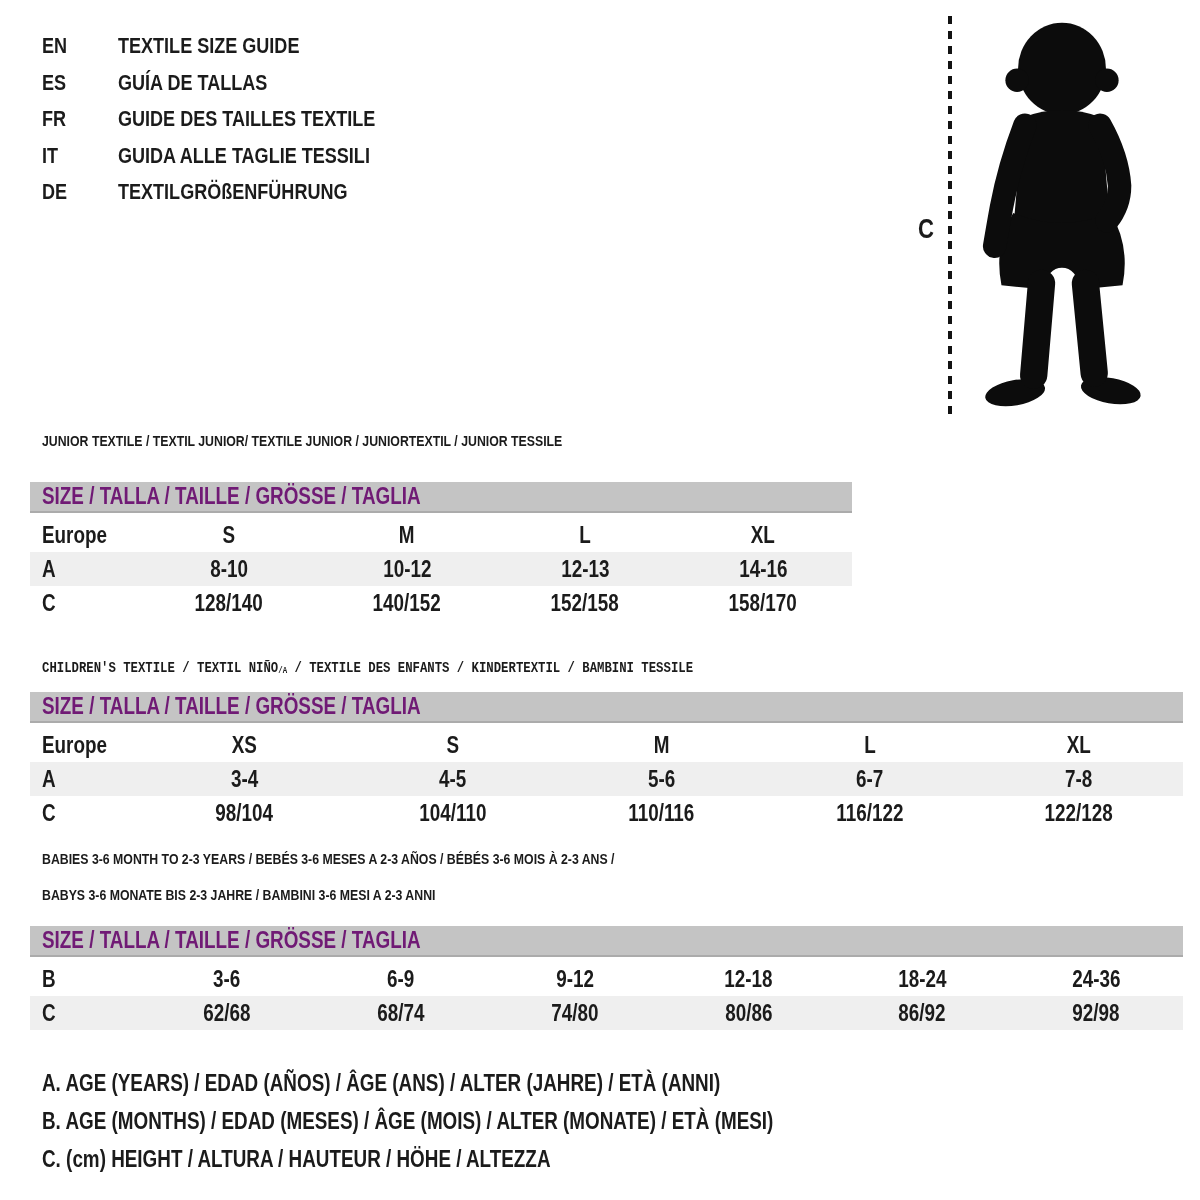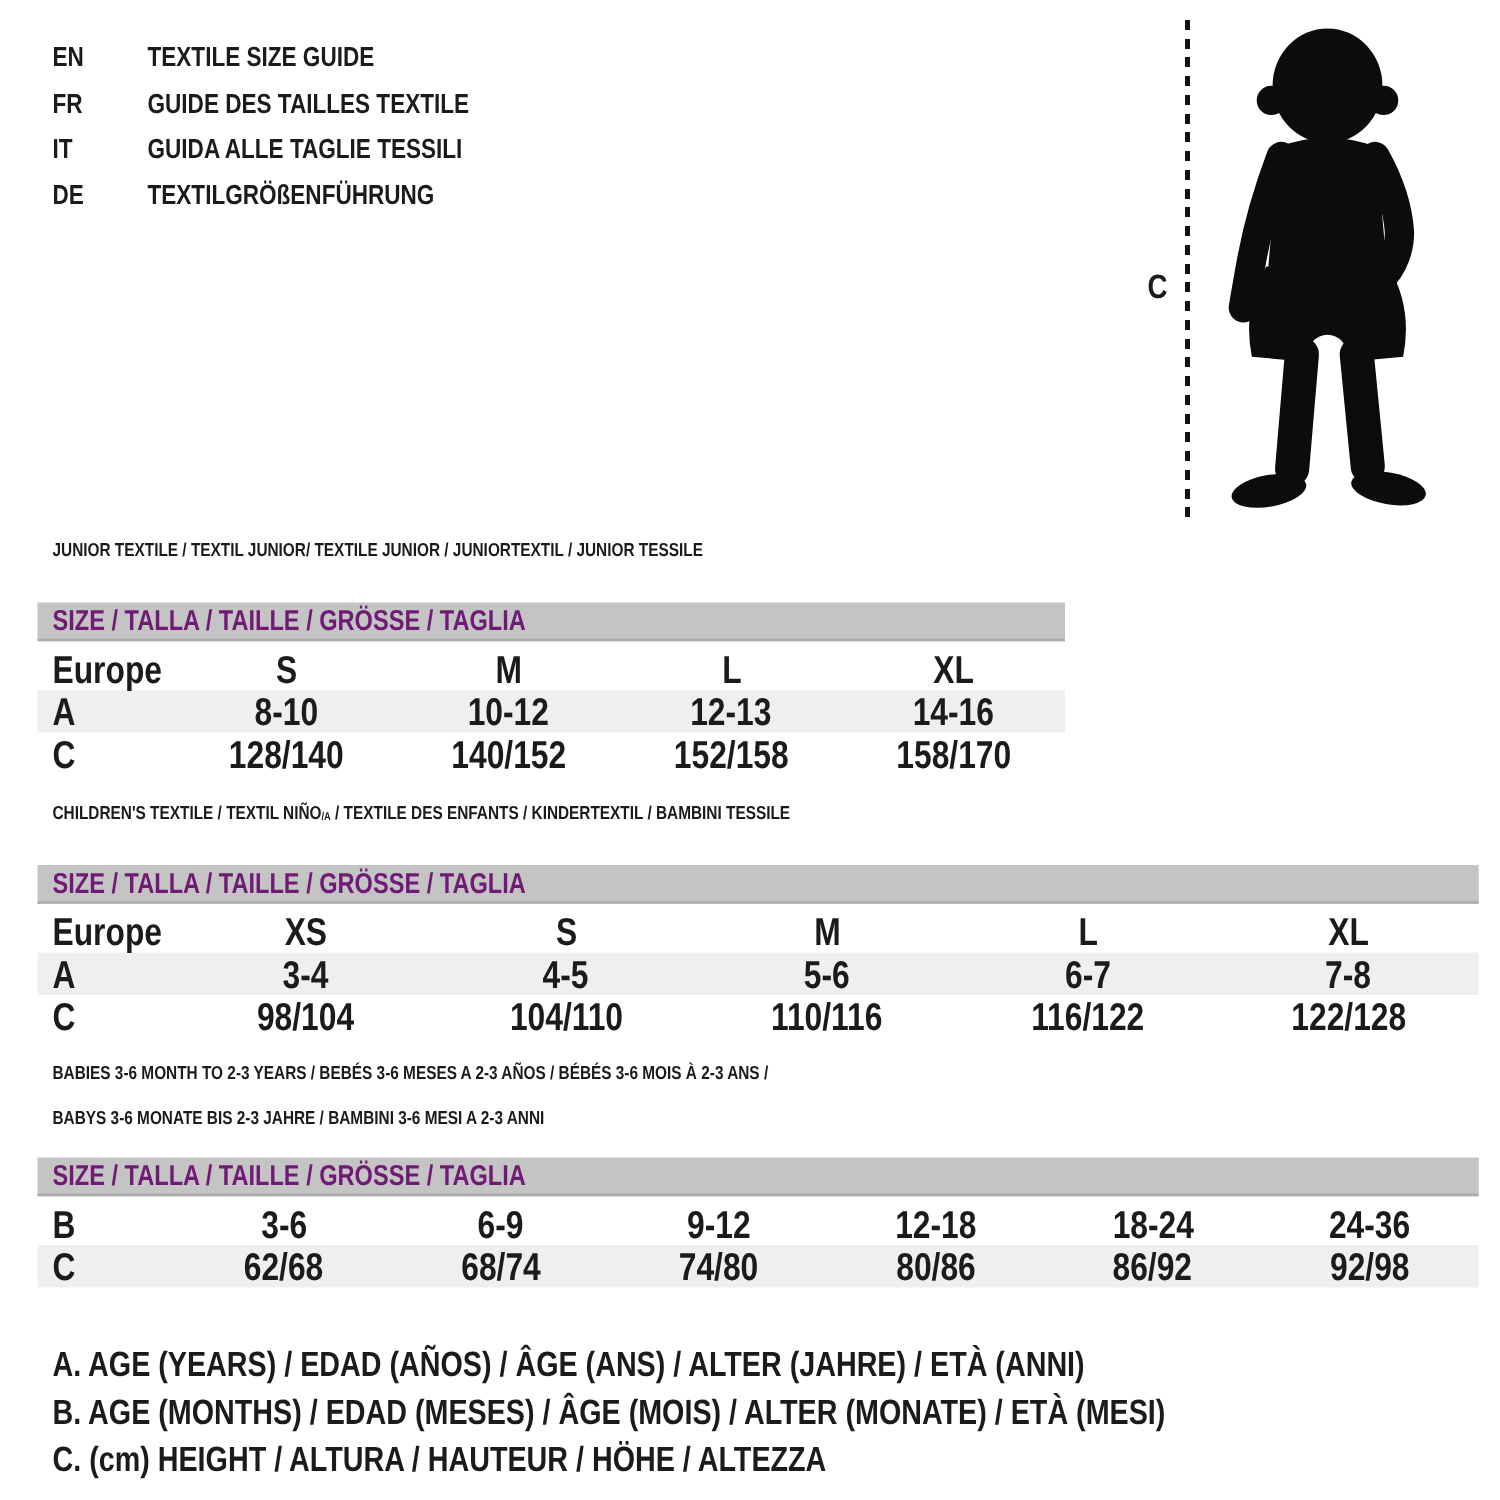--- a/index.html
+++ b/index.html
@@ -22,43 +22,47 @@
   .height-label{position:absolute;left:918px;top:214px;font-size:27px;font-weight:bold;}
   .silhouette{position:absolute;left:962px;top:12px;width:200px;height:410px;}
 
   
   .sec-title{position:absolute;left:42px;font-size:15px;font-weight:bold;}
   .sec-title sub{font-size:.6em;vertical-align:-0.12em;}
   .size-table{position:absolute;left:30px;}
   .size-header{height:31px;background:#c4c4c4;border-bottom:2px solid #ababab;
     display:flex;align-items:center;padding-left:12px;font-size:23px;font-weight:bold;
     color:#701a75;box-sizing:border-box;margin-bottom:5px;}
-  .trow{display:grid;height:34px;align-items:center;font-size:31px;font-weight:bold;text-decoration:underline;}
+  .trow{display:grid;height:34px;align-items:center;font-size:23px;font-weight:bold;text-decoration:underline;}
   .trow.stripe{background:#efefef;}
   .trow .lbl{padding-left:12px;text-align:left;}
   .trow .cell{text-align:center;}
   .junior  .trow{grid-template-columns:110px repeat(4,1fr);}
   .children .trow{grid-template-columns:110px repeat(5,1fr);}
   .babies  .trow{grid-template-columns:110px repeat(6,1fr);}
   .w-junior{width:822px;}
   .w-full{width:1153px;}
 
   
   .notes{position:absolute;left:42px;top:1070px;}
-  .note-line{height:38px;display:flex;align-items:flex-end;font-size:28px;font-weight:bold;}
+  .note-line{height:38px;display:flex;align-items:flex-start;font-size:23px;font-weight:bold;}
 </style>
 </head>
 <body>
 
 <div class="page">
 
   <div class="lang-block">
     <div class="lang-row">
       <span class="code"><span class="cond">EN</span></span>
       <span class="cond">TEXTILE SIZE GUIDE</span>
+    </div>
+    <div class="lang-row">
+      <span class="code"><span class="cond">ES</span></span>
+      <span class="cond">GUÍA DE TALLAS</span>
     </div>
     <div class="lang-row">
       <span class="code"><span class="cond">FR</span></span>
       <span class="cond">GUIDE DES TAILLES TEXTILE</span>
     </div>
     <div class="lang-row">
       <span class="code"><span class="cond">IT</span></span>
       <span class="cond">GUIDA ALLE TAGLIE TESSILI</span>
     </div>
     <div class="lang-row">
@@ -110,21 +114,21 @@
     </div>
     <div class="trow">
       <span class="lbl"><span class="cond">C</span></span>
       <span class="cell"><span class="cond">128/140</span></span>
       <span class="cell"><span class="cond">140/152</span></span>
       <span class="cell"><span class="cond">152/158</span></span>
       <span class="cell"><span class="cond">158/170</span></span>
     </div>
   </div>
 
-  <div class="sec-title" style="top:642px;">
+  <div class="sec-title" style="top:660px;font-family:Liberation Mono, monospace;">
     <span class="cond"><span>CHILDREN'S TEXTILE / TEXTIL NIÑO</span><sub>/A</sub><span> / TEXTILE DES ENFANTS / KINDERTEXTIL / BAMBINI TESSILE</span></span>
   </div>
   <div class="size-table children w-full" style="top:692px;">
     <div class="size-header">
       <span class="cond">SIZE / TALLA / TAILLE / GRÖSSE / TAGLIA</span>
     </div>
     <div class="trow">
       <span class="lbl"><span class="cond">Europe</span></span>
       <span class="cell"><span class="cond">XS</span></span>
       <span class="cell"><span class="cond">S</span></span>

